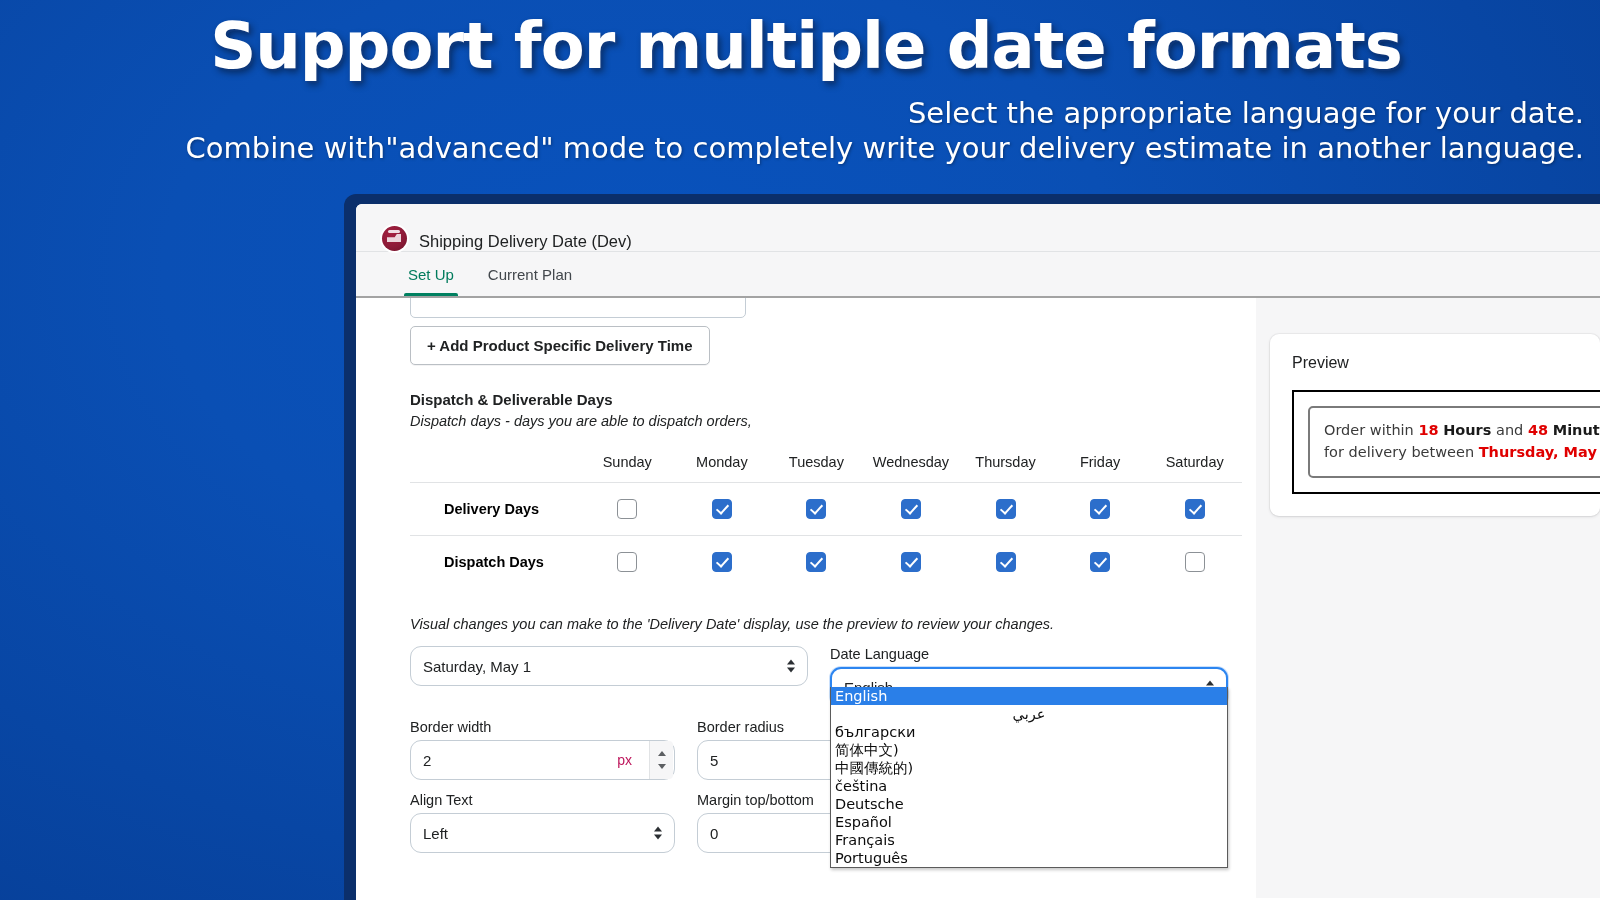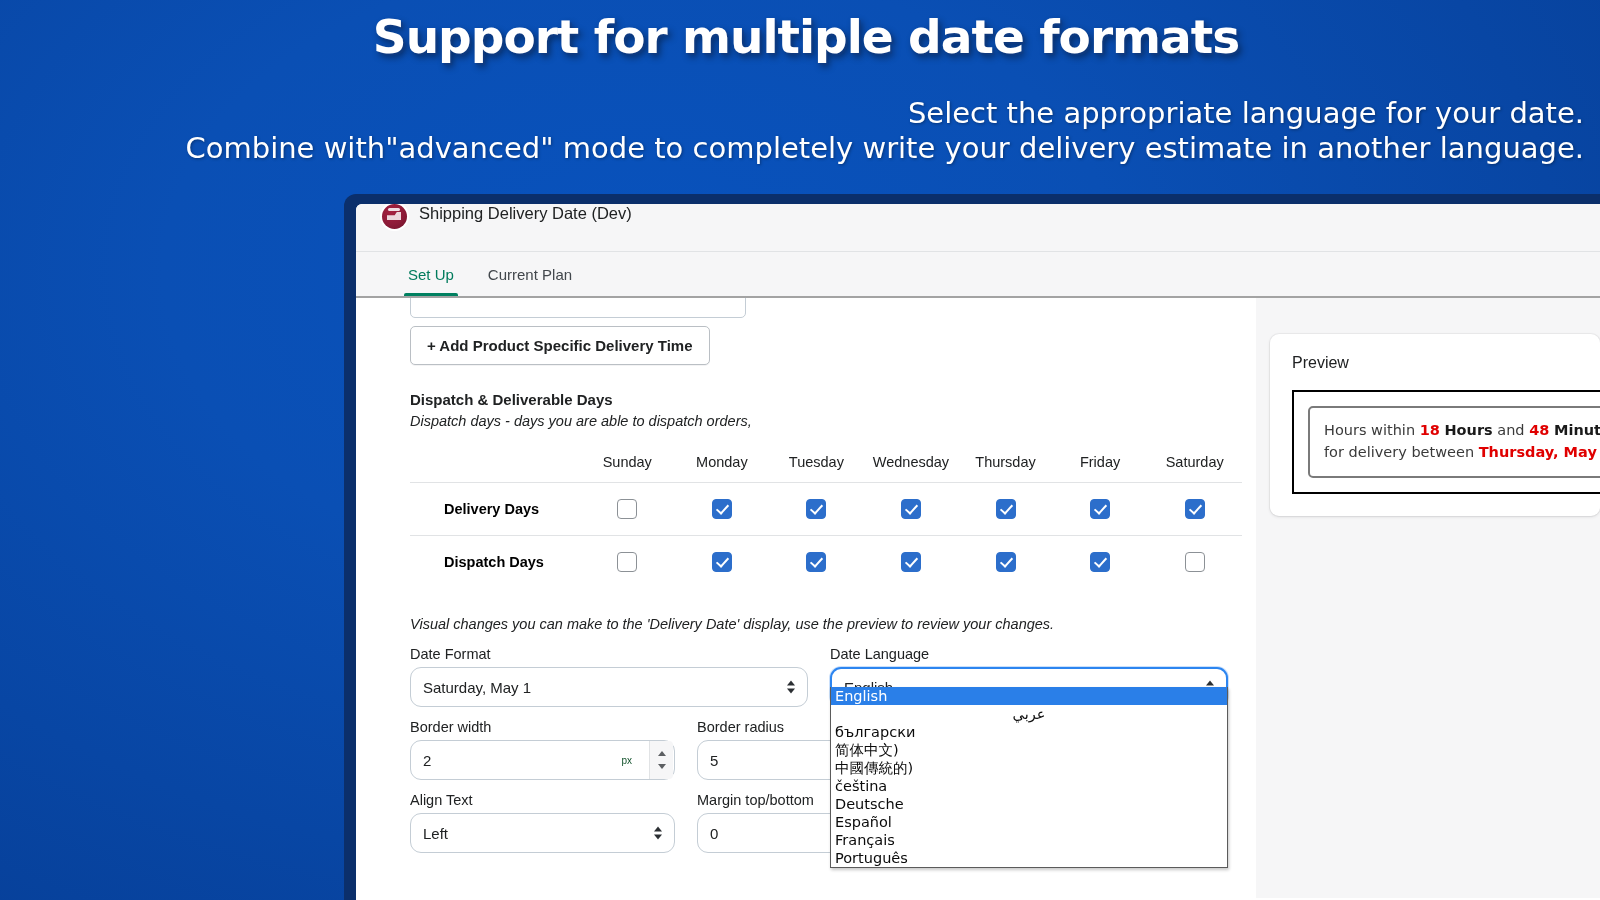--- a/index.html
+++ b/index.html
@@ -12,21 +12,21 @@
     background: radial-gradient(ellipse at 40% 30%, #0852bd 0%, #0a4fb4 35%, #063d94 100%);
     position: relative;
   }
 
   
   .banner { position: absolute; left: 0; top: 0; width: 1600px; height: 186px; }
   .banner-title {
     position: absolute; left: 12px; right: 0; top: 12px;
     text-align: center;
     font-family: "DejaVu Sans", sans-serif;
-    font-size: 47px;
+    font-size: 64px;
     font-weight: 700;
     letter-spacing: -1px;
     color: #ffffff;
     text-shadow: 2px 2px 0 rgba(20,60,130,.55), 3px 4px 7px rgba(0,0,0,.45);
     line-height: 1.08;
     white-space: nowrap;
   }
   .banner-sub1 {
     position: absolute; right: 16px; top: 96px;
     font-family: "DejaVu Sans", sans-serif;
@@ -57,21 +57,21 @@
     background: #ffffff;
     border-radius: 6px 0 0 0;
     overflow: hidden;
     position: relative;
   }
 
   
   .app-topbar {
     height: 48px; background: #f6f6f7;
     border-bottom: 1px solid #e1e3e5;
-    display: flex; align-items: flex-start; padding-left: 26px; gap: 12px;
+    display: flex; align-items: flex-end; padding-left: 26px; gap: 12px;
   }
   .app-logo {
     width: 25px; height: 25px; border-radius: 50%;
     background: radial-gradient(circle at 38% 32%, #a52040 0%, #8d1b38 55%, #6e1229 100%);
     position: relative; flex: none;
     box-shadow: 0 0 0 2px #ffffff;
   }
   .app-logo::before {
     content: ""; position: absolute; left: 5px; top: 8px;
     width: 14px; height: 8px; background: #f3e6ea;
@@ -157,21 +157,21 @@
   .frow { display: flex; gap: 22px; margin-bottom: 12px; }
   .fld { position: relative; }
   .flabel { font-size: 14.5px; color: #202223; margin-bottom: 5px; }
   .inp {
     width: 100%; height: 40px;
     border: 1px solid #c4cdd5; border-radius: 11px; background: #fff;
     font-size: 15px; color: #202223;
     display: flex; align-items: center; padding: 0 12px;
     position: relative;
   }
-  .inp .unit { margin-left: auto; color: #14532d; font-size: 10px; padding-right: 6px; }
+  .inp .unit { margin-left: auto; color: #be185d; font-size: 14px; padding-right: 6px; }
   .stepper {
     width: 24px; height: 38px; border-left: 1px solid #e1e3e5;
     background: #f6f6f7; display: flex; flex-direction: column;
     align-items: center; justify-content: center; gap: 8px;
     border-radius: 0 4px 4px 0; position: absolute; right: 1px; top: 0;
   }
   .stepper i { display: block; width: 0; height: 0; border-left: 4px solid transparent; border-right: 4px solid transparent; }
   .stepper i.up { border-bottom: 5px solid #5c5f62; }
   .stepper i.dn { border-top: 5px solid #5c5f62; }
   .selarrows {
@@ -293,21 +293,20 @@
           </table>
 
           
           <div class="cust">
             <div class="sec-note">Visual changes you can make to the 'Delivery Date' display, use the preview to review your changes.</div>
 
             <div class="fields">
 
               <div class="frow">
                 <div class="fld" style="width:410px">
-                  <div class="flabel">Date Format</div>
                   <div class="inp">
                     <span>Saturday, May 1</span>
                     <span class="selarrows">
                         <i class="up"></i>
                         <i class="dn"></i>
                       </span>
                   </div>
                 </div>
 
                 <div class="fld combo-open" style="width:410px">
@@ -378,21 +377,21 @@
           </div>
 
         </div>
       </div>
 
       <div class="col-side">
         <div class="preview-card">
           <div class="preview-title">Preview</div>
           <div class="preview-box">
             <div class="preview-inner">
-              <span>Hours within </span><span class="rd">18</span>&nbsp;<span class="bk">Hours</span><span> and </span><span class="rd">48</span>&nbsp;<span class="bk">Minutes</span>&nbsp;<br>
+              <span>Order within </span><span class="rd">18</span>&nbsp;<span class="bk">Hours</span><span> and </span><span class="rd">48</span>&nbsp;<span class="bk">Minutes</span>&nbsp;<br>
               <span>for delivery between </span><span class="rd">Thursday, May 6</span>
             </div>
           </div>
         </div>
       </div>
 
     </div>
   </div>
 </div>
 

